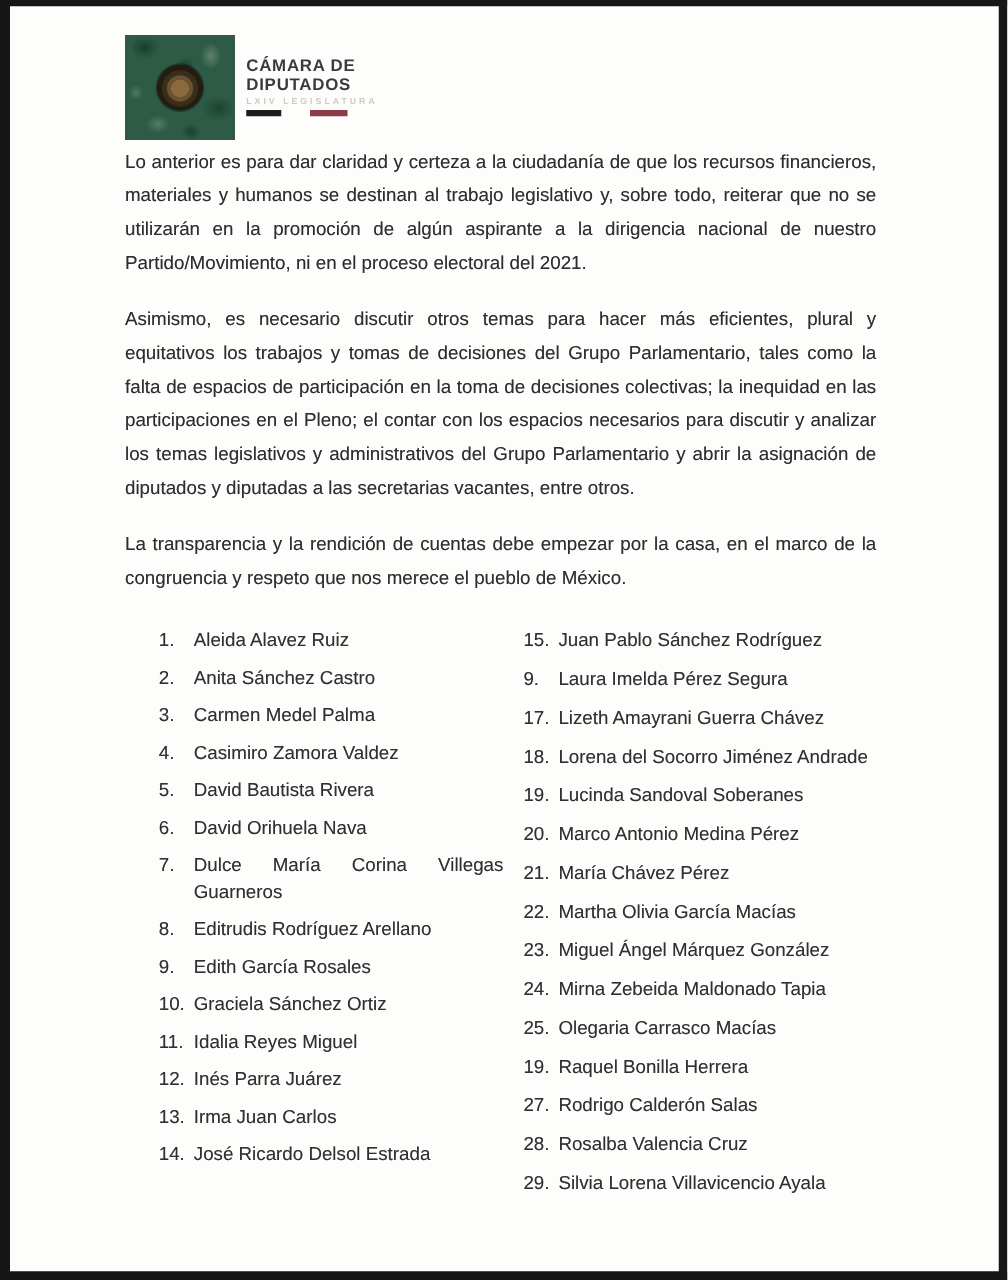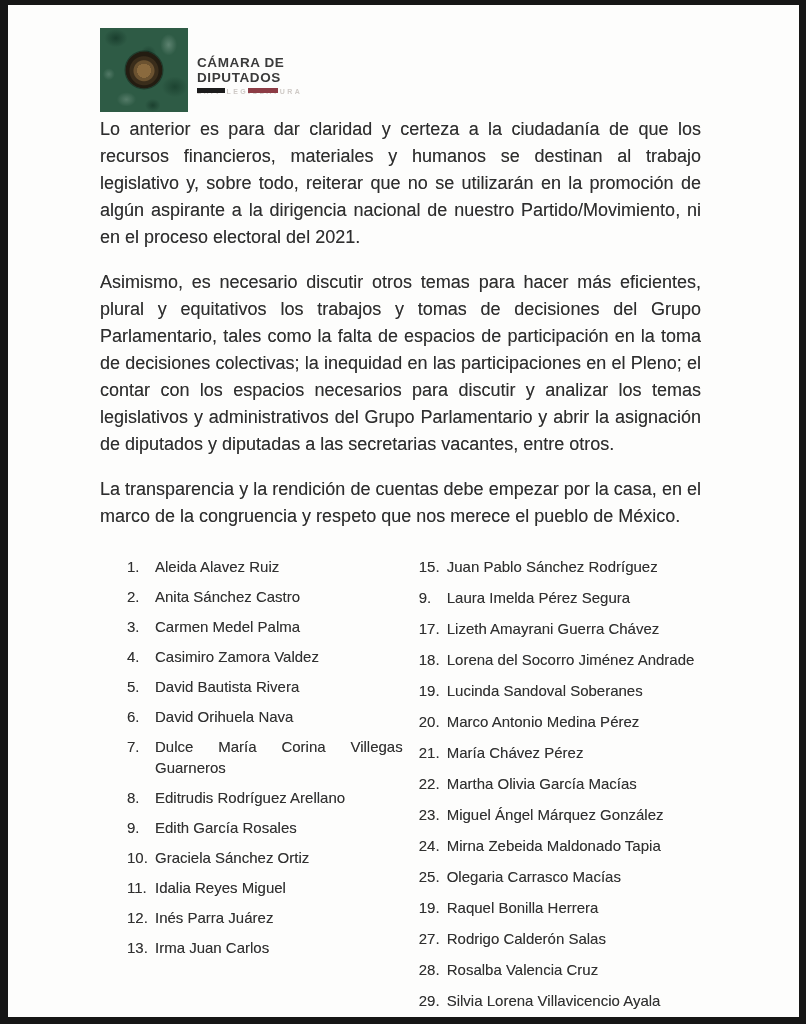--- a/index.html
+++ b/index.html
@@ -32,40 +32,40 @@
       radial-gradient(12px 10px at 60% 92%, rgba(10,38,26,.5), transparent 65%);
   }
   .emblem {
     position:absolute; left:50%; top:50%; width:37px; height:37px;
     transform:translate(-50%,-50%);
     border-radius:50%;
     background:
       radial-gradient(circle at 50% 52%, #8a6a3e 0 7px, #6b5230 7px 10px, #3a2d1b 11px 14px, #231c11 15px 19px);
     box-shadow:0 0 0 1px rgba(0,0,0,.35);
   }
-  .wordmark { position:absolute; left:197px; top:55px; }
+  .wordmark { position:absolute; left:197px; top:45px; }
   .wordmark-line {
     font-weight:bold; font-size:13.5px; line-height:15px;
     letter-spacing:.6px; color:#3b3b3b;
   }
   .legislature {
     margin-top:3px; font-size:7px; letter-spacing:2.4px;
     color:#cfcac6; font-weight:bold;
   }
   .bar { position:absolute; height:5px; top:88px; }
   .bar-black { left:197px; width:28px; background:#1c1c1c; }
   .bar-red   { left:248px; width:30px; background:#8d3c45; }
 
   
   .content {
     position:absolute; left:100px; top:116px; width:601px;
   }
   .content p {
     margin:0 0 18px 0;
-    font-size:18px; line-height:27px;
+    font-size:15px; line-height:27px;
     text-align:justify;
     color:#2e2e2e;
     text-shadow:0 0 .4px rgba(40,40,40,.45);
   }
 
   
   .sig-columns {
     display:flex; margin-left:27px; margin-top:26px;
   }
   .sig-col { list-style:none; margin:0; padding:0; }
@@ -157,20 +157,24 @@
             <span class="sig-name">Idalia Reyes Miguel</span>
           </li>
         <li class="sig-item">
             <span class="sig-num">12.</span>
             <span class="sig-name">Inés Parra Juárez</span>
           </li>
         <li class="sig-item">
             <span class="sig-num">13.</span>
             <span class="sig-name">Irma Juan Carlos</span>
           </li>
+        <li class="sig-item">
+            <span class="sig-num">14.</span>
+            <span class="sig-name">José Ricardo Delsol Estrada</span>
+          </li>
       </ul>
       <ul class="sig-col sig-col-right">
         <li class="sig-item">
             <span class="sig-num">15.</span>
             <span class="sig-name">Juan Pablo Sánchez Rodríguez</span>
           </li>
         <li class="sig-item">
             <span class="sig-num">9.</span>
             <span class="sig-name">Laura Imelda Pérez Segura</span>
           </li>

